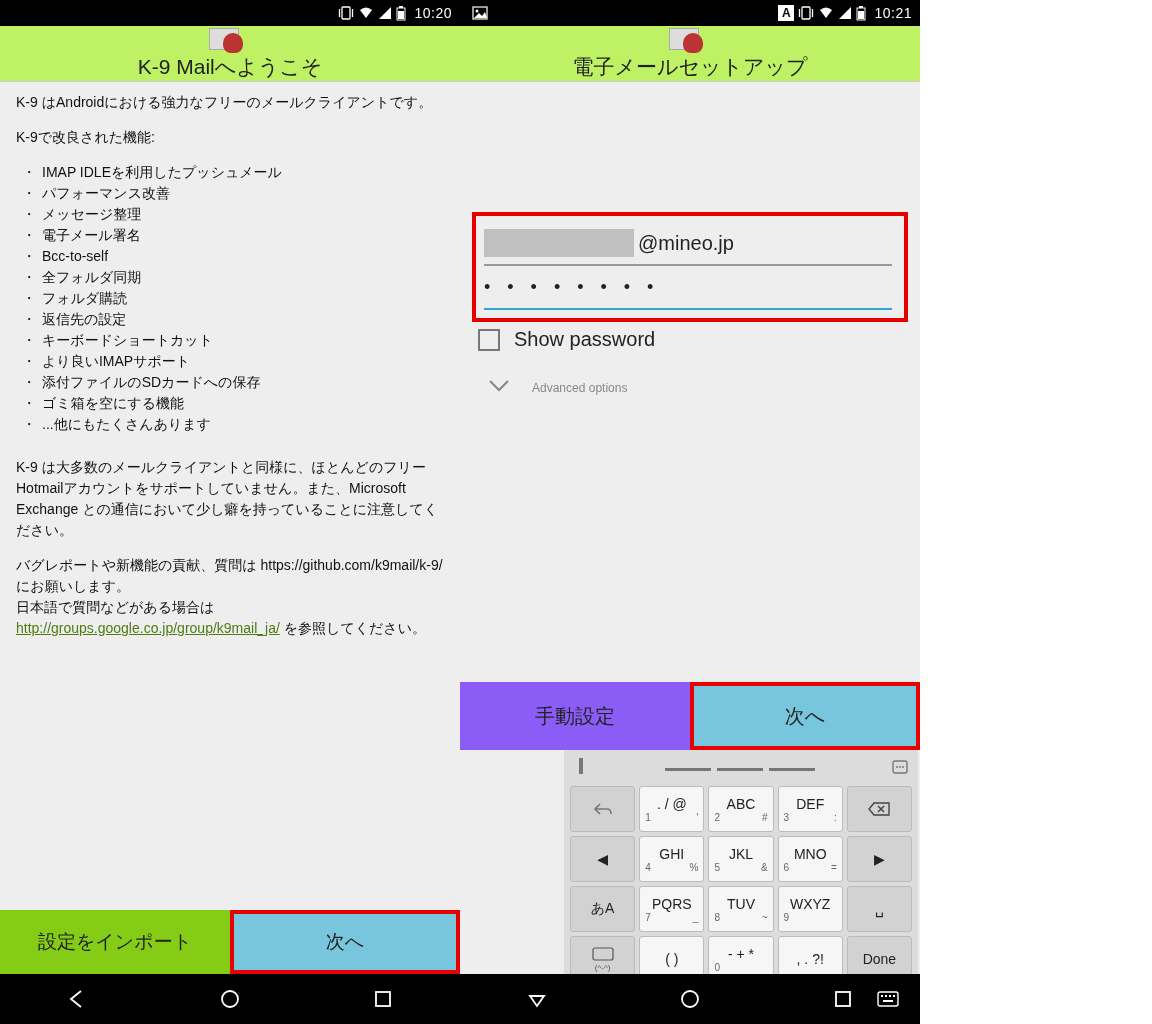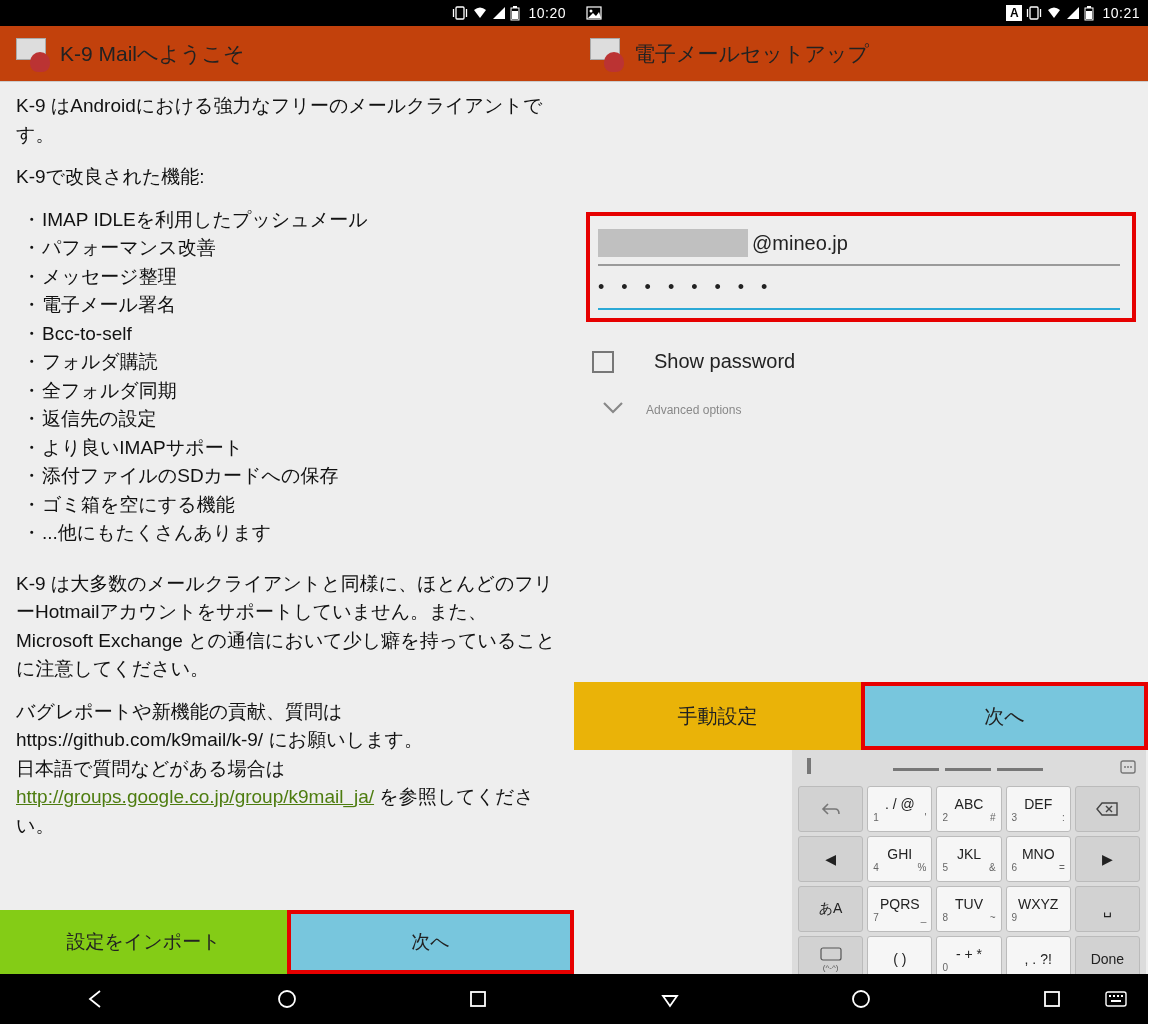--- a/index.html
+++ b/index.html
@@ -1,33 +1,33 @@
 <!DOCTYPE html>
 <html><head>
 <meta charset="utf-8">
 <style>
   * { box-sizing: border-box; margin: 0; padding: 0; }
   body { font-family: "Helvetica Neue", Arial, sans-serif; background: #fff; width: 1152px; height: 1024px; overflow: hidden; }
-  .container { display: flex; width: 1148px; height: 1024px; border-radius: 17px; }
+  .container { display: flex; width: 920px; height: 1024px; border-radius: 17px; }
   .phone { width: 576px; height: 1024px; display: flex; flex-direction: column; position: relative; background: #eeeeee; }
 
   
   .statusbar { height: 26px; background: #000; color: #fff; display: flex; align-items: center; justify-content: flex-end; padding: 0 8px; font-size: 14px; gap: 4px; }
   .statusbar .sb-icon { display: inline-flex; align-items: center; justify-content: center; }
   .statusbar .time { margin-left: 4px; font-weight: 500; letter-spacing: 0.5px; }
 
   
-  .appbar { height: 56px; background: #c2410c; border-bottom: 1px solid #ccc; display: flex; align-items: center; padding: 0 14px; }
+  .appbar { height: 56px; background: #bef264; border-bottom: 1px solid #ccc; display: flex; align-items: center; padding: 0 14px; flex-direction: column; }
   .appbar .appicon { width: 36px; height: 36px; position: relative; margin-right: 10px; }
   .appbar .appicon .env { position: absolute; left: 2px; top: 2px; width: 30px; height: 22px; background: #ddd; border: 1px solid #aaa; }
   .appbar .appicon .dog { position: absolute; right: 0; bottom: 0; width: 20px; height: 20px; background: #b33; border-radius: 50% 50% 40% 40%; }
   .appbar .title { font-size: 21px; color: #222; }
 
   
-  .content { flex: 1; padding: 10px 16px; color: #111; font-size: 19px; line-height: 1.5; overflow: hidden; }
+  .content { flex: 1; padding: 10px 16px; color: #111; font-size: 14px; line-height: 1.5; overflow: hidden; }
   .content p { margin-bottom: 14px; }
   .content ul { list-style: none; margin-bottom: 22px; }
   .content ul li { padding-left: 26px; position: relative; }
   .content ul li::before { content: "・"; position: absolute; left: 6px; }
   .content a { color: #4d7c0f; text-decoration: underline; }
 
   
   .bottombar { height: 64px; display: flex; background: #84cc16; }
   .bottombar .btn { flex: 1; display: flex; align-items: center; justify-content: center; font-size: 19px; color: #222; }
   .btn.primary { background: #78c6dd; }
@@ -37,27 +37,27 @@
   .navbar { height: 50px; background: #000; display: flex; align-items: center; justify-content: space-around; }
   .navbar .navbtn { color: #fff; display: flex; align-items: center; justify-content: center; width: 44px; height: 44px; }
 
   
   .setup-body { flex: 1; padding: 0 0 0 0; position: relative; }
   .field-group { margin: 130px 12px 0 12px; border: 4px solid #e60000; padding: 6px 12px 8px 8px; }
   .inputline { position: relative; border-bottom: 2px solid #9a9a9a; height: 44px; display: flex; align-items: center; font-size: 20px; color: #222; }
   .inputline.active { border-bottom: 2px solid #2ba9d6; }
   .inputline .redact { display: inline-block; width: 150px; height: 28px; background: #c0c0c0; margin-right: 4px; }
   .dots { letter-spacing: 6px; font-size: 18px; }
-  .checkbox-row { display: flex; align-items: center; padding: 28px 18px 0 18px; font-size: 20px; color: #222; gap: 26px; }
+  .checkbox-row { display: flex; align-items: center; padding: 6px 18px 0 18px; font-size: 20px; color: #222; }
   .checkbox-row .cb { width: 22px; height: 22px; border: 2px solid #777; margin-right: 14px; }
   .adv-row { display: flex; align-items: center; padding: 28px 18px 0 28px; color: #888; font-size: 12px; }
   .adv-row .chev { margin-right: 22px; }
 
   .bottombar2 { position: absolute; left: 0; right: 0; top: 600px; height: 68px; display: flex; }
-  .bottombar2 .btn { flex: 1; display: flex; align-items: center; justify-content: center; font-size: 20px; color: #222; background: #eab308; }
+  .bottombar2 .btn { flex: 1; display: flex; align-items: center; justify-content: center; font-size: 20px; color: #222; background: #8b5cf6; }
   .bottombar2 .btn.primary { background: #78c6dd; }
 
   
   .keyboard { position: absolute; right: 2px; top: 668px; width: 354px; background: #dcdcdc; padding: 4px; }
   .kb-top { height: 30px; display: flex; align-items: center; justify-content: space-between; padding: 0 6px; }
   .kb-top .lines { flex:1; display:flex; gap:6px; justify-content:center; }
   .kb-top .lines span { display:block; width:46px; height:3px; background:#777; }
   .kb-row { display: flex; }
   .kb-key { flex: 1; margin: 2px; background: #f6f6f6; border: 1px solid #bbb; border-radius: 3px; height: 46px; display: flex; flex-direction: column; align-items: center; justify-content: center; font-size: 13px; color: #222; position: relative; }
   .kb-key.gray { background: #d2d2d2; }
@@ -111,23 +111,24 @@
 
     <div class="content">
       <p>K-9 はAndroidにおける強力なフリーのメールクライアントです。</p>
       <p>K-9で改良された機能:</p>
       <ul id="features-list">
           <li>IMAP IDLEを利用したプッシュメール</li>
           <li>パフォーマンス改善</li>
           <li>メッセージ整理</li>
           <li>電子メール署名</li>
           <li>Bcc-to-self</li>
+          <li>全フォルダ同期</li>
           <li>フォルダ購読</li>
-          <li>全フォルダ同期</li>
           <li>返信先の設定</li>
+          <li>キーボードショートカット</li>
           <li>より良いIMAPサポート</li>
           <li>添付ファイルのSDカードへの保存</li>
           <li>ゴミ箱を空にする機能</li>
           <li>...他にもたくさんあります</li>
         </ul>
       <p>K-9 は大多数のメールクライアントと同様に、ほとんどのフリーHotmailアカウントをサポートしていません。また、Microsoft Exchange との通信において少し癖を持っていることに注意してください。</p>
       <p>
         <span style="white-space:pre-line">バグレポートや新機能の貢献、質問は https://github.com/k9mail/k-9/ にお願いします。
 日本語で質問などがある場合は </span><a href="#">http://groups.google.co.jp/group/k9mail_ja/</a><span> を参照してください。</span>
       </p>

